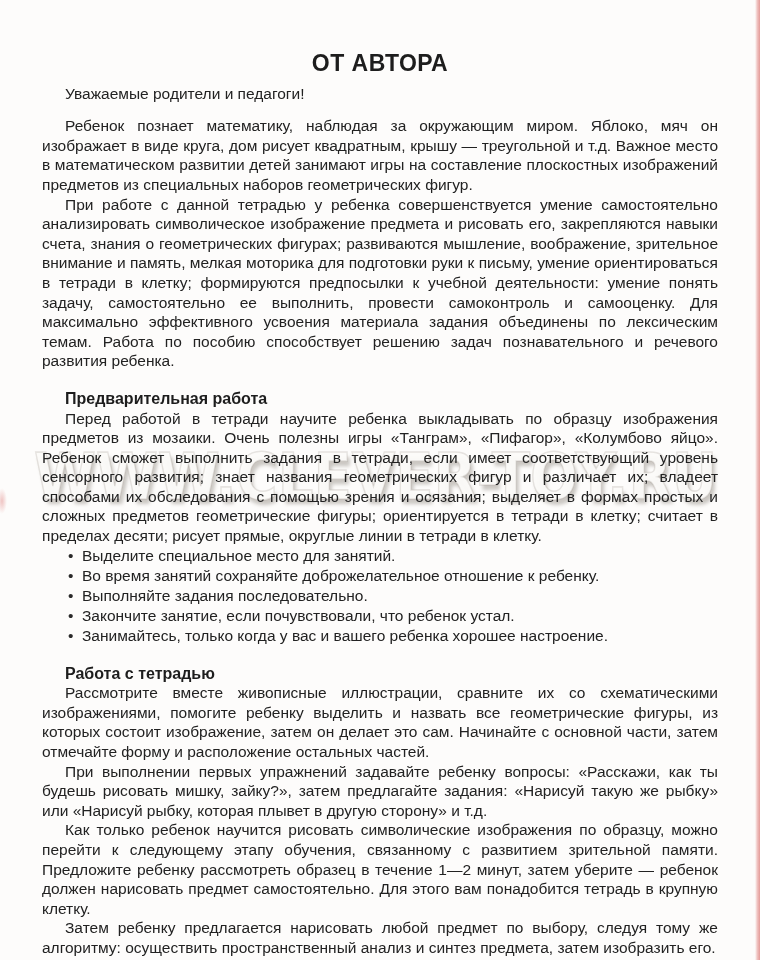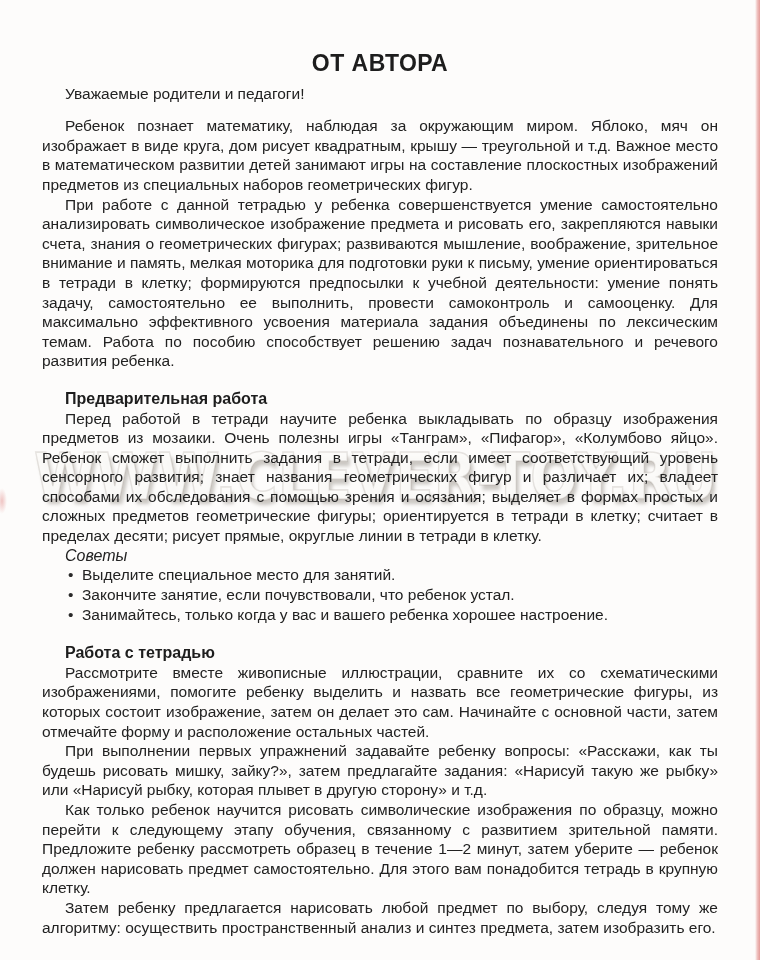--- a/index.html
+++ b/index.html
@@ -108,23 +108,24 @@
     <h1 class="doc-title">ОТ АВТОРА</h1>
 
     <p class="salutation">Уважаемые родители и педагоги!</p>
 
     <p>Ребенок познает математику, наблюдая за окружающим миром. Яблоко, мяч он изображает в виде круга, дом рисует квадратным, крышу — треугольной и т.д. Важное место в математическом развитии детей занимают игры на составление плоскостных изображений предметов из специальных наборов геометрических фигур.</p>
     <p>При работе с данной тетрадью у ребенка совершенствуется умение самостоятельно анализировать символическое изображение предмета и рисовать его, закрепляются навыки счета, знания о геометрических фигурах; развиваются мышление, воображение, зрительное внимание и память, мелкая моторика для подготовки руки к письму, умение ориентироваться в тетради в клетку; формируются предпосылки к учебной деятельности: умение понять задачу, самостоятельно ее выполнить, провести самоконтроль и самооценку. Для максимально эффективного усвоения материала задания объединены по лексическим темам. Работа по пособию способствует решению задач познавательного и речевого развития ребенка.</p>
 
     <h2 class="section-heading">Предварительная работа</h2>
     <p>Перед работой в тетради научите ребенка выкладывать по образцу изображения предметов из мозаики. Очень полезны игры «Танграм», «Пифагор», «Колумбово яйцо». Ребенок сможет выполнить задания в тетради, если имеет соответствующий уровень сенсорного развития; знает названия геометрических фигур и различает их; владеет способами их обследования с помощью зрения и осязания; выделяет в формах простых и сложных предметов геометрические фигуры; ориентируется в тетради в клетку; считает в пределах десяти; рисует прямые, округлые линии в тетради в клетку.</p>
 
-    <div class="advice-label">Советы</div>
     <ul class="advice-list">
       <li>Выделите специальное место для занятий.</li>
+      <li>Во время занятий сохраняйте доброжелательное отношение к ребенку.</li>
+      <li>Выполняйте задания последовательно.</li>
       <li>Закончите занятие, если почувствовали, что ребенок устал.</li>
       <li>Занимайтесь, только когда у вас и вашего ребенка хорошее настроение.</li>
     </ul>
 
     <h2 class="section-heading">Работа с тетрадью</h2>
     <p>Рассмотрите вместе живописные иллюстрации, сравните их со схематическими изображениями, помогите ребенку выделить и назвать все геометрические фигуры, из которых состоит изображение, затем он делает это сам. Начинайте с основной части, затем отмечайте форму и расположение остальных частей.</p>
     <p>При выполнении первых упражнений задавайте ребенку вопросы: «Расскажи, как ты будешь рисовать мишку, зайку?», затем предлагайте задания: «Нарисуй такую же рыбку» или «Нарисуй рыбку, которая плывет в другую сторону» и т.д.</p>
     <p>Как только ребенок научится рисовать символические изображения по образцу, можно перейти к следующему этапу обучения, связанному с развитием зрительной памяти. Предложите ребенку рассмотреть образец в течение 1—2 минут, затем уберите — ребенок должен нарисовать предмет самостоятельно. Для этого вам понадобится тетрадь в крупную клетку.</p>
     <p>Затем ребенку предлагается нарисовать любой предмет по выбору, следуя тому же алгоритму: осуществить пространственный анализ и синтез предмета, затем изобразить его.</p>
 

